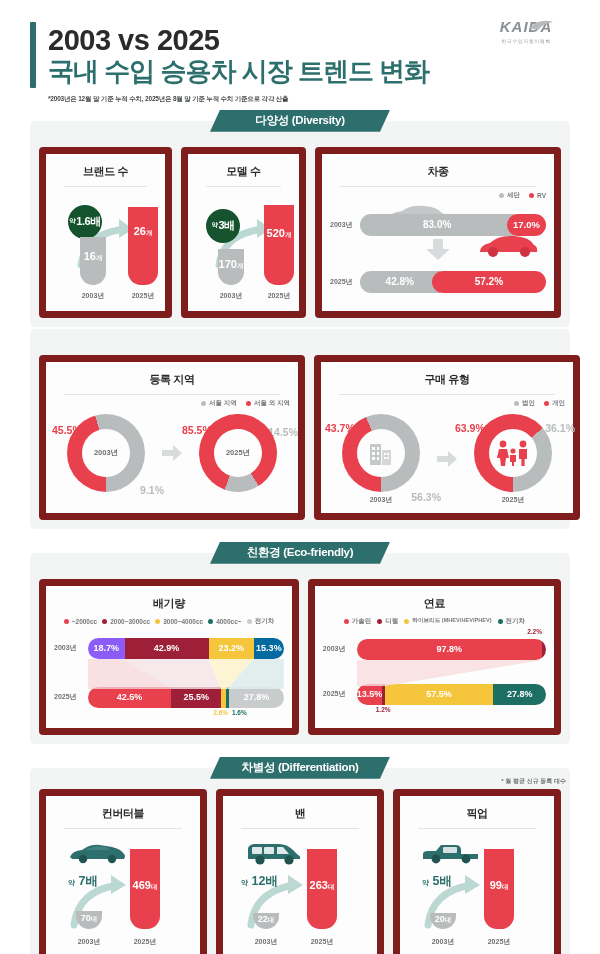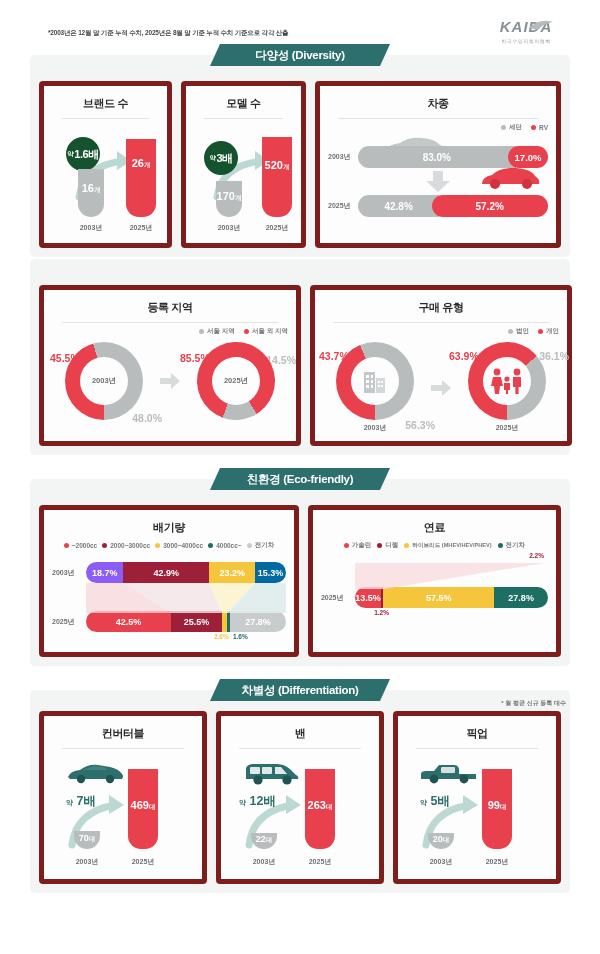--- a/index.html
+++ b/index.html
@@ -36,21 +36,21 @@
   }
   .band-shape {
     position: relative; background: #2d6f6c; height: 22px;
     display: flex; align-items: center; justify-content: center;
     padding: 0 26px 0 26px; color: #fff; font-size: 11.5px; font-weight: bold;
     letter-spacing: -0.3px;
     clip-path: polygon(10px 0, 100% 0, calc(100% - 10px) 100%, 0 100%);
     min-width: 180px;
   }
   .panel-row { display: flex; gap: 9px; margin-top: 9px; }
-  .card { background: #fdfdfd; border: 5px solid #7f1d1d; border-radius: 4px; padding: 10px 8px 8px; }
+  .card { background: #fdfdfd; border: 7px solid #7f1d1d; border-radius: 4px; padding: 10px 8px 8px; }
   .card-title { text-align: center; font-size: 11px; font-weight: bold; color: #2b2b2b; letter-spacing: -0.4px; }
   .card-rule { height: 1px; background: #e3e3e3; margin: 7px 10px 0; }
 
   .sec-wrap { background: #f3f4f4; border-radius: 5px; padding: 0 0 9px; margin-bottom: 13px; }
   .sec-inner { padding: 0 9px; }
 
   
   .vial-area { position: relative; height: 112px; margin-top: 4px; }
   .vial { position: absolute; bottom: 18px; border-radius: 0 0 13px 13px; }
   .vial.old { background: #b9bcbd; width: 26px; }
@@ -122,20 +122,27 @@
     <div class="logo">
       <div style="position:relative;display:inline-block;">
         <span class="logo-word">KAIDA</span>
         <svg class="logo-swoosh" width="26" height="14" viewBox="0 0 26 14">
           <path d="M1 9 Q12 -1 25 3 Q16 4 10 11 Z" fill="#b6bbbe"></path>
         </svg>
       </div>
       <div class="logo-sub">한국수입자동차협회</div>
     </div>
 
+    <div class="title-wrap">
+      <div class="title-bar"></div>
+      <div class="title-lines">
+        <div class="title-1">2003 vs 2025</div>
+        <div class="title-2">국내 수입 승용차 시장 트렌드 변화</div>
+      </div>
+    </div>
     <div class="subnote">*2003년은 12월 말 기준 누적 수치, 2025년은 8월 말 기준 누적 수치 기준으로 각각 산출</div>
   </div>
 
   <div class="section">
     <div class="band">
       <div class="band-shape">다양성 (Diversity)</div>
     </div>
     <div class="sec-wrap" style="margin-top:-11px;padding-top:17px;">
       <div class="sec-inner">
         <div class="panel-row">
@@ -218,21 +225,21 @@
                 <svg width="26" height="22" viewBox="0 0 26 22">
                   <path d="M8 0 H18 V10 H25 L13 21 L1 10 H8 Z" fill="#d8dbdc"></path>
                 </svg>
                 <svg style="position:absolute;right:6px;top:-6px;" width="64" height="26" viewBox="0 0 64 26">
                   <path d="M4 19 Q4 12 14 10 Q22 2 38 3 Q54 4 58 12 Q62 14 61 19 Z" fill="#e8404c"></path>
                   <circle cx="17" cy="19" r="5" fill="#d13240"></circle>
                     <circle cx="49" cy="19" r="5" fill="#d13240"></circle>
                 </svg>
               </div>
 
-              <div class="hbar-row" style="margin-top:2px;">
+              <div class="hbar-row" style="margin-top:10px;">
                 <div class="hbar-year">2025년</div>
                 <div class="hbar">
                   <div class="hseg grey r-left" style="width:42.8%;">42.8%</div>
                   <div class="hseg red r-full" style="width:61%;margin-left:-4%;z-index:2;">57.2%</div>
                 </div>
               </div>
             </div>
           </div>
 
         </div>
@@ -254,21 +261,21 @@
                   <span>서울 지역</span>
                 </span>
               <span class="legend-item">
                   <i class="dot" style="background:#e8404c"></i>
                   <span>서울 외 지역</span>
                 </span>
             </div>
             <div class="donut-row">
               <div class="donut-block">
                 <div class="pct-red" style="left:-2px;top:10px;">45.5%</div>
-                <div class="pct-grey" style="right:-6px;bottom:-4px;">48.0%</div>
+                <div class="pct-grey" style="right:-6px;bottom:-4px;">9.1%</div>
                 <div class="donut" style="background:conic-gradient(#e8404c 0 45.5%, #b9bcbd 45.5% 100%);transform:rotate(180deg);"></div>
                 <div class="donut-center" style="top:0;height:78px;">2003년</div>
               </div>
               <svg class="mid-arrow" viewBox="0 0 20 16">
                 <path d="M0 5 H11 V0 L20 8 L11 16 V11 H0 Z" fill="#d8dbdc"></path>
               </svg>
               <div class="donut-block">
                 <div class="pct-red" style="left:-4px;top:10px;">85.5%</div>
                 <div class="pct-grey" style="right:-8px;top:12px;">14.5%</div>
                 <div class="donut" style="background:conic-gradient(#e8404c 0 85.5%, #b9bcbd 85.5% 100%);transform:rotate(200deg);"></div>
@@ -426,20 +433,27 @@
               <span class="legend-item">
                   <i class="dot" style="background:#1d6e63"></i>
                   <span>전기차</span>
                 </span>
             </div>
 
             <div style="position:relative;height:11px;margin-top:2px;">
               <span style="position:absolute;right:4px;top:0;font-size:6.5px;font-weight:bold;color:#9e1f38;">2.2%</span>
             </div>
 
+            <div class="stack-row" style="margin-top:0;">
+              <div class="stack-year">2003년</div>
+              <div class="stack">
+                <div class="sseg" style="width:97.8%;background:#e8404c;">97.8%</div>
+                <div class="sseg" style="width:2.2%;background:#9e1f38;"></div>
+              </div>
+            </div>
 
             <div class="flow" style="height:26px;">
               <svg width="100%" height="26" viewBox="0 0 200 26" preserveAspectRatio="none">
                 <path d="M0 0 L196 0 L30 26 L0 26 Z" fill="#f8dcdf" opacity=".8"></path>
               </svg>
             </div>
 
             <div class="stack-row" style="margin-top:-2px;">
               <div class="stack-year">2025년</div>
               <div class="stack">

